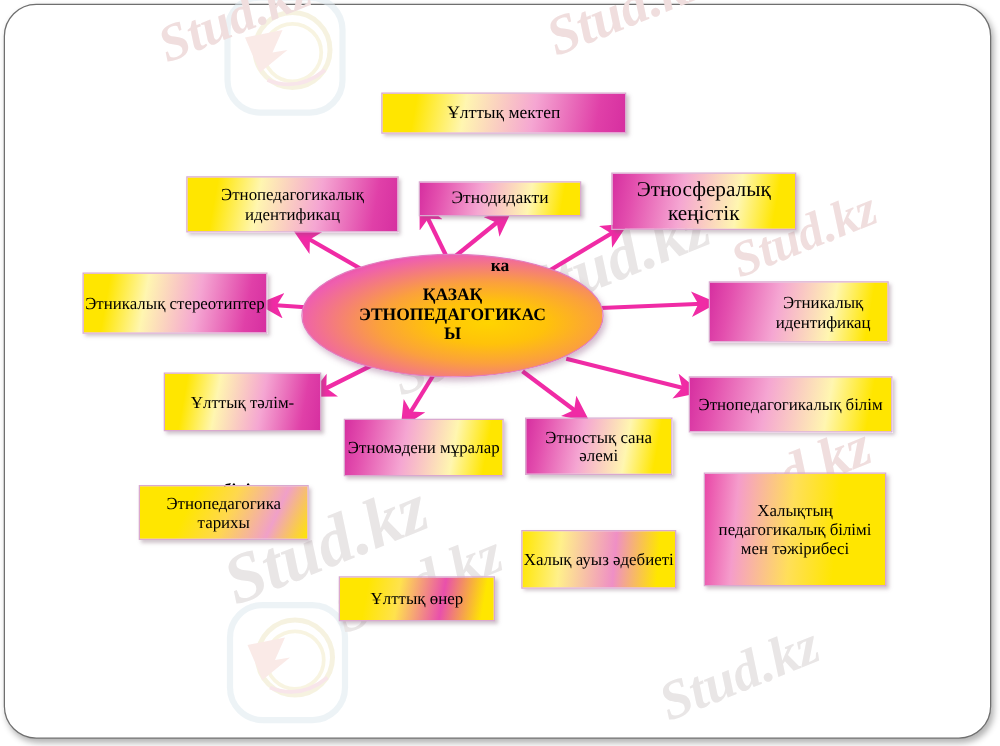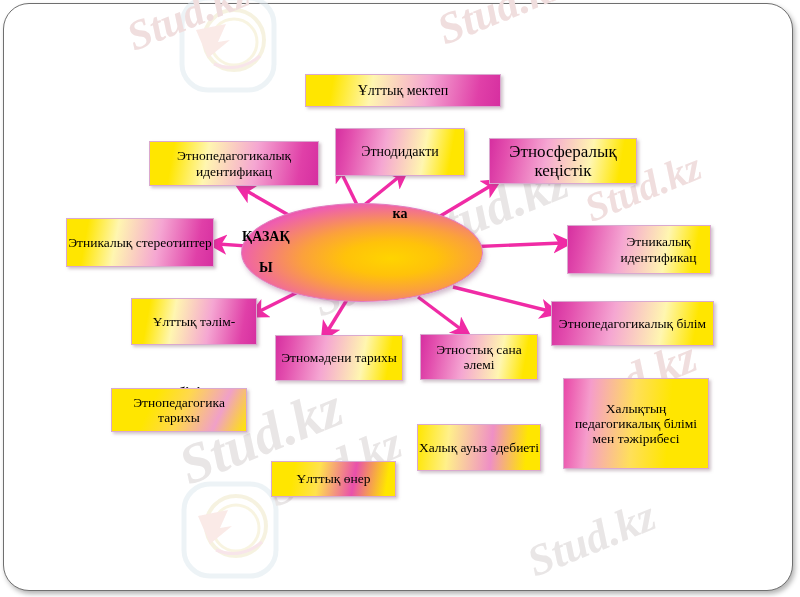--- a/index.html
+++ b/index.html
@@ -45,21 +45,21 @@
   .g-yellow{background:linear-gradient(115deg,#ffe600 0%,#ffe600 30%,#ffd84d 52%,#f0a0c8 78%,#ffe600 100%);}
   .g-yellow-r{background:linear-gradient(95deg,#ffe600 0%,#fff08a 25%,#ef8fc5 60%,#ffe600 88%,#ffe600 100%);}
   .g-yellow-l{background:linear-gradient(95deg,#e948a8 0%,#f59ccb 18%,#ffdf5a 48%,#ffe600 72%,#ffe600 100%);}
   .g-yellow-c{background:linear-gradient(100deg,#ffe600 0%,#ffe600 18%,#ffe24d 38%,#e950ab 66%,#ffe600 92%,#ffe600 100%);margin-top:37px;}
 
   
   #center{
     position:absolute;border-radius:50%;
     background:radial-gradient(ellipse at 62% 56%, #ffd400 0%, #ffc20a 22%, #fba13c 42%, #ef5fae 72%, #d8219a 100%);
     border:1px solid #e07ec0;
-    display:flex;align-items:center;justify-content:flex-start;
+    display:flex;align-items:center;justify-content:center;
     color:#000;font-weight:bold;text-align:center;
     font-family:"Liberation Serif",serif;line-height:1.1;
     box-shadow:2px 3px 5px rgba(120,60,110,.35);
   }
 
   .overflow-lbl{
     position:absolute;color:#000;font-weight:bold;text-align:center;
     font-family:"Liberation Serif",serif;white-space:nowrap;margin-top:40px;
   }
 </style>
@@ -114,30 +114,30 @@
           <line x1="306" y1="288" x2="258" y2="312"></line>
           <line x1="348" y1="298" x2="327" y2="332"></line>
           <line x1="418" y1="297" x2="462" y2="330"></line>
           <line x1="453" y1="287" x2="549" y2="311"></line>
         </g>
     </svg>
 
     <div id="center" style="left: 241px; top: 203px; width: 240px; height: 97px; font-size: 14px;">
       <span>
         <span>ҚАЗАҚ</span><br>
-        <br>
+        <span>ЭТНОПЕДАГОГИКАС</span><br>
         <span>Ы</span>
       </span>
     </div>
 
     <div id="node-layer">
         <div class="node g-ym" style="left: 305px; top: 74px; width: 196px; height: 33px; font-size: 14px;">
           <span>Ұлттық мектеп</span>
         </div>
-        <div class="node g-my" style="left: 335px; top: 128px; width: 130px; height: 48px; font-size: 14px; justify-content: center;">
+        <div class="node g-my" style="left: 335px; top: 145px; width: 130px; height: 28px; font-size: 14px; justify-content: center;">
           <span>Этнодидакти</span>
         </div>
         <div class="overflow-lbl" style="left: 335px; top: 166px; width: 130px; font-size: 14px;">ка</div>
         <div class="node g-ym" style="left: 149px; top: 141px; width: 170px; height: 45px; font-size: 13.5px;">
           <span>Этнопедагогикалық идентификац</span>
         </div>
         <div class="node g-my" style="left: 489px; top: 138px; width: 148px; height: 46px; font-size: 17px;">
           <span>Этносфералық кеңістік</span>
         </div>
         <div class="node g-ym" style="left: 66px; top: 218px; width: 148px; height: 49px; font-size: 13.5px;">
@@ -148,21 +148,21 @@
         </div>
         <div class="overflow-lbl" style="left: 567px; top: 274px; width: 144px; font-size: 13.5px; text-align: right;">ия</div>
         <div class="node g-ym" style="left: 131px; top: 298px; width: 126px; height: 47px; font-size: 13.5px;">
           <span>Ұлттық тәлім-</span>
         </div>
         <div class="overflow-lbl" style="left: 131px; top: 344px; width: 126px; font-size: 13.5px;">білім</div>
         <div class="node g-my" style="left: 551px; top: 301px; width: 163px; height: 45px; font-size: 13.5px;">
           <span>Этнопедагогикалық білім</span>
         </div>
         <div class="node g-my" style="left: 275px; top: 335px; width: 128px; height: 46px; font-size: 13.5px;">
-          <span>Этномәдени тарихы</span>
+          <span>Этномәдени мұралар</span>
         </div>
         <div class="node g-my" style="left: 420px; top: 334px; width: 118px; height: 46px; font-size: 13.5px;">
           <span>Этностық сана әлемі</span>
         </div>
         <div class="node g-yellow" style="left: 111px; top: 388px; width: 136px; height: 44px; font-size: 13.5px;">
           <span>Этнопедагогика тарихы</span>
         </div>
         <div class="node g-yellow-c" style="left: 271px; top: 424px; width: 125px; height: 36px; font-size: 13.5px;">
           <span>Ұлттық өнер</span>
         </div>

